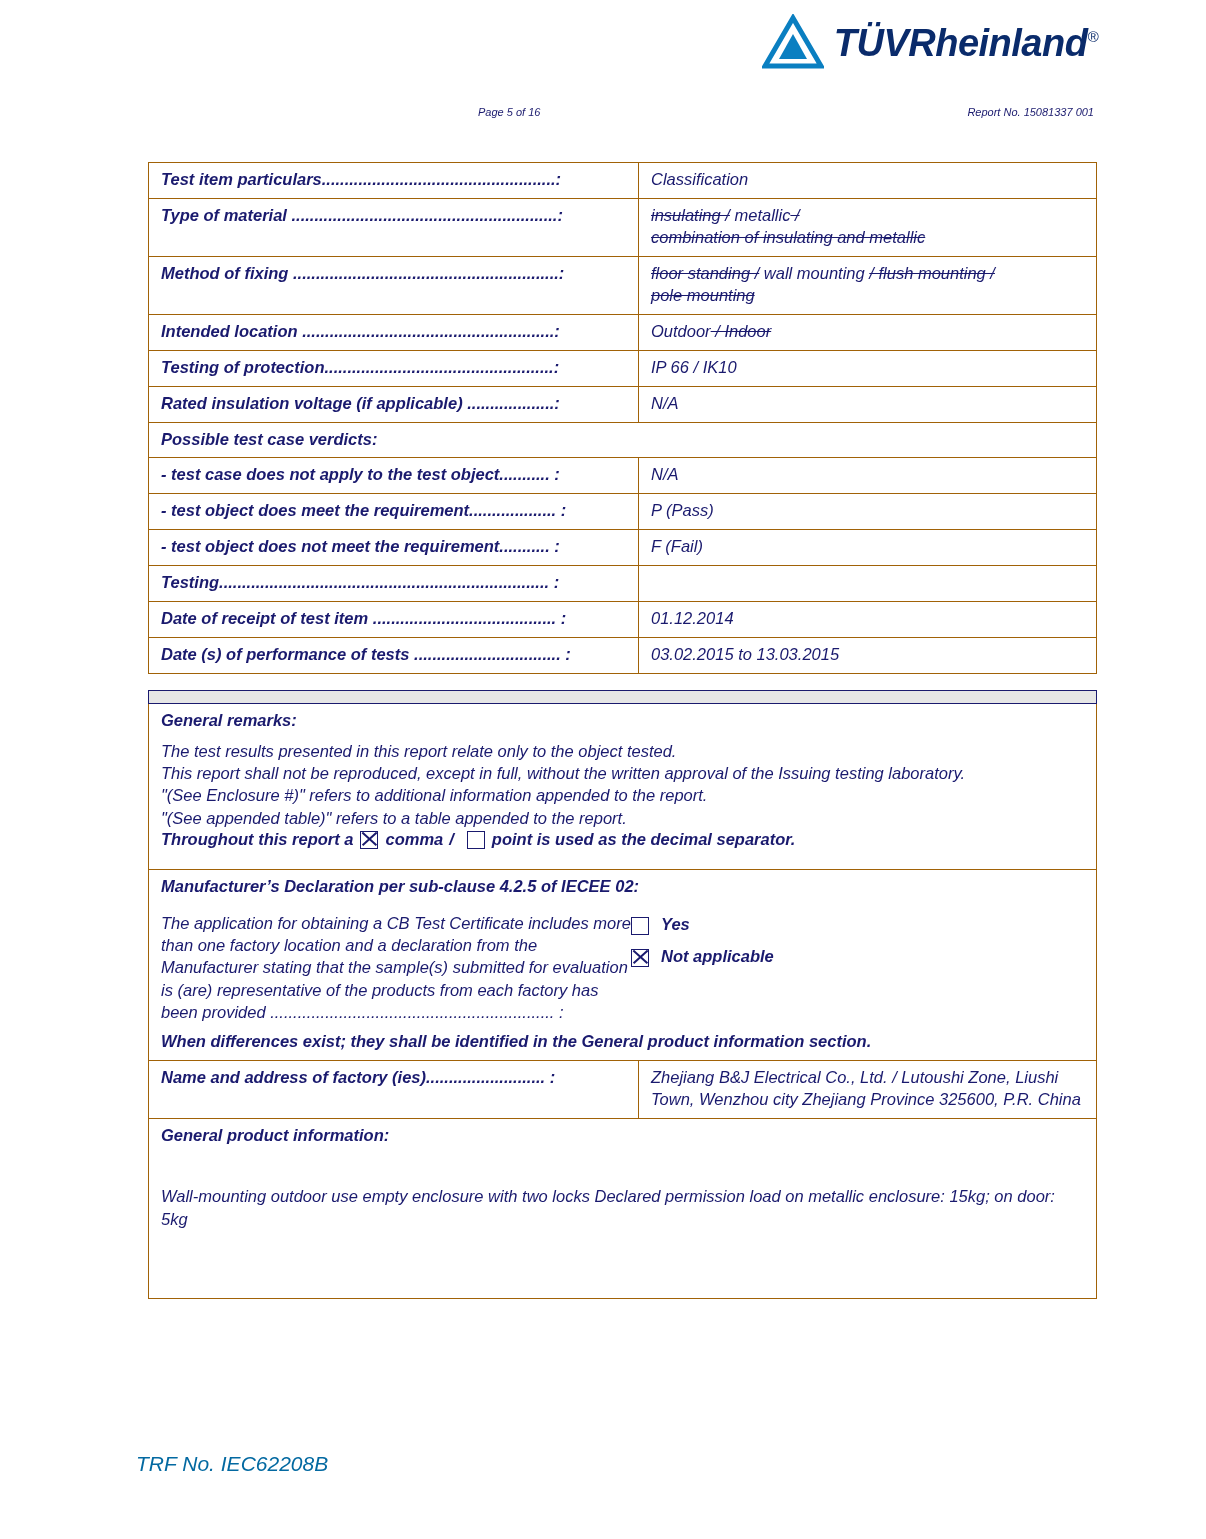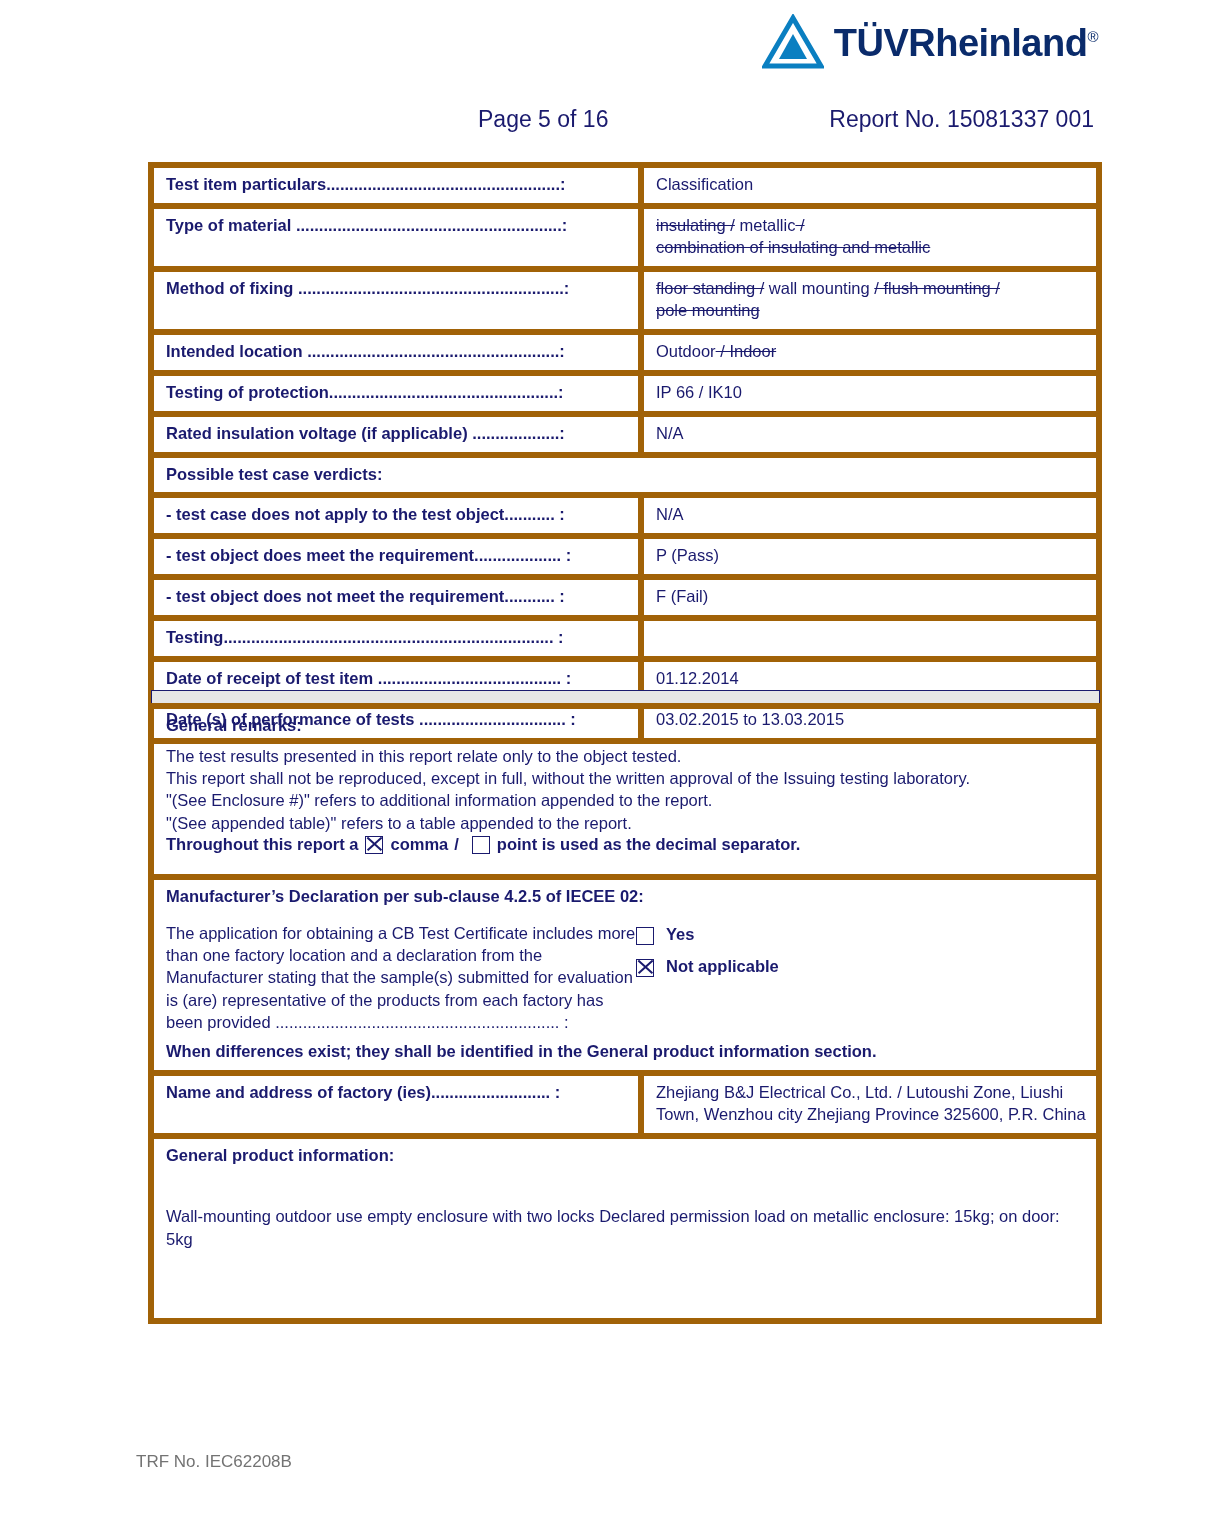--- a/index.html
+++ b/index.html
@@ -12,20 +12,21 @@
     height: 1539px;
     position: relative;
     font-family: "Liberation Sans", sans-serif;
     color: #1a1a6e;
   }
   .page {
     position: relative;
     width: 1206px;
     height: 1097px;
     box-sizing: border-box;
+    font-style: italic;
   }
 
   
   .logo-wrap {
     position: absolute;
     top: 14px;
     right: 108px;
     display: flex;
     align-items: center;
     gap: 10px;
@@ -45,39 +46,39 @@
     vertical-align: super;
   }
 
   .header-row {
     position: absolute;
     top: 106px;
     left: 148px;
     width: 946px;
     display: flex;
     justify-content: space-between;
-    font-size: 23px;
+    font-size: 11px;
     color: #1a1a6e;
   }
   .header-row .page-no { margin-left: 330px; }
 
   
   .tbl {
     position: absolute;
     left: 148px;
     width: 948px;
     border-collapse: collapse;
     table-layout: fixed;
     font-size: 16.5px;
   }
   .tbl1 { top: 162px; }
   .tbl2 { top: 690px; }
 
   .tbl td {
-    border: 6px solid #a16207;
+    border: 1px solid #a16207;
     padding: 6px 10px 7px 12px;
     vertical-align: top;
     line-height: 1.33;
   }
   .lbl {
     font-weight: bold;
     color: #1a1a6e;
     white-space: nowrap;
     overflow: hidden;
   }
@@ -163,22 +164,22 @@
     font-weight: normal;
     line-height: 1.4;
     padding-top: 30px;
     padding-bottom: 60px;
   }
 
   .footer {
     position: absolute;
     left: 136px;
     top: 1452px;
-    font-size: 17px;
-    color: #737373;
+    font-size: 21px;
+    color: #0369a1;
   }
 </style>
 </head>
 <body>
 
 <div class="page">
 
   <div class="logo-wrap">
     <svg class="logo-mark" viewBox="0 0 62 58">
       <path d="M31 4 L59 52 L3 52 Z" fill="none" stroke="#0a7fc1" stroke-width="5"></path>

